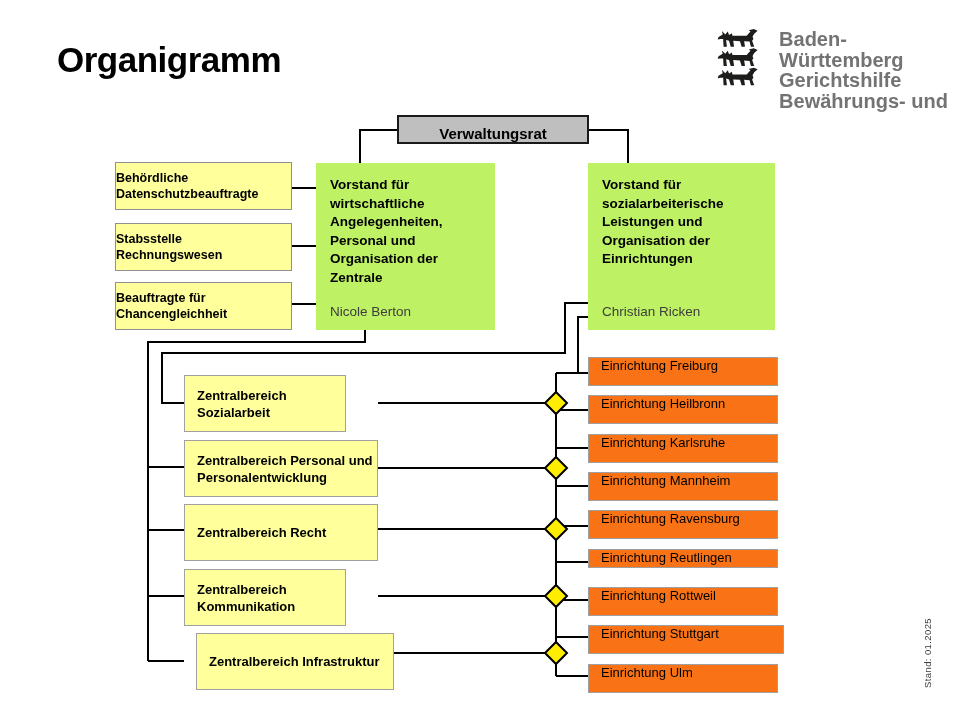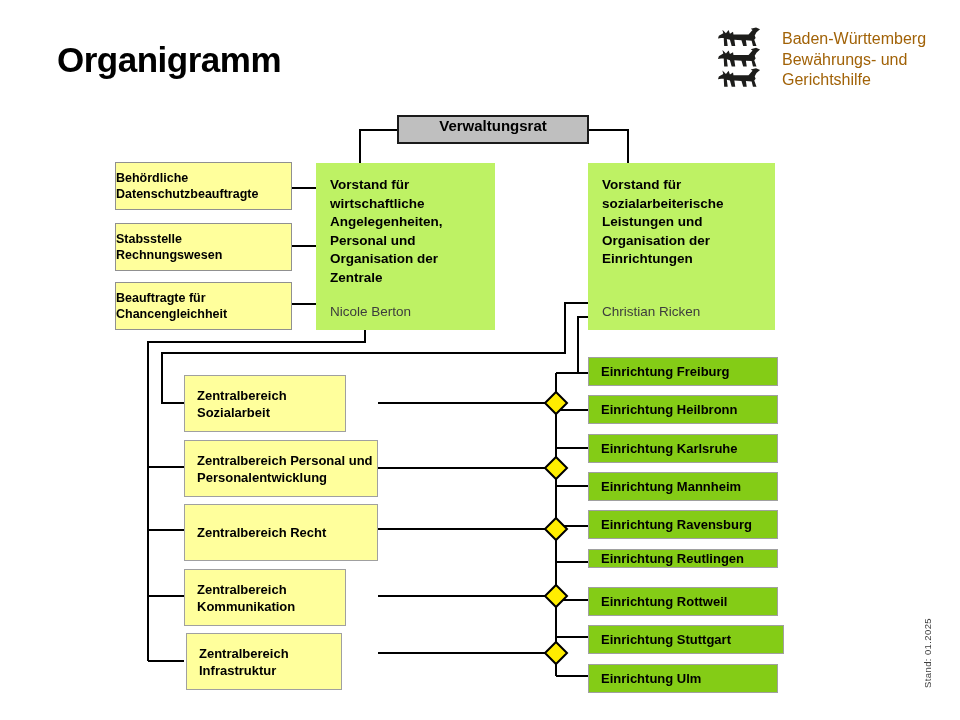--- a/index.html
+++ b/index.html
@@ -7,52 +7,52 @@
     width:960px;height:720px;position:relative;overflow:hidden;
     font-family:"Liberation Sans","DejaVu Sans",sans-serif;color:#000;
   }
   .page-title{
     position:absolute;left:57px;top:40px;margin:0;
     font-size:35px;font-weight:bold;letter-spacing:-0.5px;color:#000;
   }
   
   .logo{position:absolute;left:716px;top:27px;display:flex;align-items:flex-start;}
   .logo svg{display:block;}
-  .logo-text{margin-left:16px;font-size:16px;font-weight:normal;line-height:20.5px;color:#a16207;margin-top:2px;}
+  .logo-text{margin-left:16px;font-size:20px;font-weight:bold;line-height:20.5px;color:#737373;margin-top:2px;}
   
   .wires{position:absolute;left:0;top:0;width:960px;height:720px;z-index:0;}
   .ln{fill:none;stroke:#000;stroke-width:2;}
   .dm{fill:#FFED00;stroke:#000;stroke-width:2;}
   
   .box{position:absolute;z-index:1;box-sizing:border-box;display:flex;}
   .root-box{
     background:#BFBFBF;border:2px solid #1a1a1a;
-    align-items:flex-start;justify-content:center;
+    align-items:flex-end;justify-content:center;
     font-size:15px;font-weight:bold;
   }
   .vorstand{
     background:#bef264;flex-direction:column;justify-content:space-between;
     padding:13px 14px 11px 14px;
   }
   .vtitle{font-size:13.5px;font-weight:bold;line-height:18.5px;}
   .vname{font-size:13.5px;font-weight:normal;color:#3d3d3d;}
   .staff{
     background:#FFFF9C;border:1px solid #909090;
     align-items:center;padding-right:2px;
     font-size:12.5px;font-weight:bold;line-height:16px;
   }
   .zentral{
     background:#FFFF9C;border:1px solid #a0a0a0;
     align-items:center;padding-left:12px;padding-right:0;
     font-size:13px;font-weight:bold;line-height:17px;
   }
   .einrichtung{
-    background:#84cc16;border:1px solid #a0a0a0;
-    align-items:center;padding-left:12px;
-    font-size:13px;font-weight:bold;white-space:nowrap;
+    background:#f97316;border:1px solid #a0a0a0;
+    padding-left:12px;
+    font-size:13px;font-weight:normal;white-space:nowrap;
   }
   .stand-note{
     position:absolute;left:922px;top:603px;height:85px;
     writing-mode:vertical-rl;transform:rotate(180deg);
     font-size:9.5px;color:#3c3c3c;letter-spacing:0.4px;
   }
 </style>
 </head>
 <body>
 
@@ -62,22 +62,22 @@
   <svg width="50" height="62" viewBox="0 0 56 70" aria-hidden="true">
     <defs>
       <path id="bw-lion" fill="#1d1d1b" d="M3 10 L8 7 L7 3 L11 7 L14 3.5 L15.5 7.5 L19 5.5 L19.5 8.5 L36.5 8.5 L41 3.5 L39 2 L45 0.5 L49.5 2.5 L45.5 6 L43.5 9.5 L44.5 12.5 L43 14.5 L45.5 21.5 L41.5 21.5 L40 15.5 L33.5 15 L34.5 21.5 L30.5 21.5 L28.5 15 L20.5 14.5 L21.5 21.5 L17.5 21.5 L15.5 14.5 L12 13.5 L13 21.5 L9 21.5 L8.5 12.5 L5.5 12.5 L2 13 Z"></path>
     </defs>
     <use href="#bw-lion" x="0" y="0"></use>
     <use href="#bw-lion" x="0" y="23"></use>
     <use href="#bw-lion" x="0" y="46"></use>
   </svg>
   <div class="logo-text">
     <div>Baden-Württemberg</div>
+    <div>Gerichtshilfe</div>
     <div>Bewährungs- und</div>
-    <div>Gerichtshilfe</div>
   </div>
 </div>
 
 <svg class="wires" aria-hidden="true">
 
   <path class="ln" d="M397 130 H360 V163"></path>
   <path class="ln" d="M589 130 H628 V163"></path>
 
   <path class="ln" d="M292 188 H316"></path>
   <path class="ln" d="M292 246 H316"></path>
@@ -145,21 +145,21 @@
 </div>
 <div class="box zentral" style="left:184px;top:440px;width:194px;height:57px">
   <span>Zentralbereich Personal und Personalentwicklung</span>
 </div>
 <div class="box zentral" style="left:184px;top:504px;width:194px;height:57px">
   <span>Zentralbereich Recht</span>
 </div>
 <div class="box zentral" style="left:184px;top:569px;width:162px;height:57px">
   <span>Zentralbereich Kommunikation</span>
 </div>
-<div class="box zentral" style="left:186px;top:633px;width:156px;height:57px">
+<div class="box zentral" style="left:196px;top:633px;width:198px;height:57px">
   <span>Zentralbereich Infrastruktur</span>
 </div>
 
 <div class="box einrichtung" style="left:588px;top:357px;width:190px;height:29px">
   <span>Einrichtung Freiburg</span>
 </div>
 <div class="box einrichtung" style="left:588px;top:395px;width:190px;height:29px">
   <span>Einrichtung Heilbronn</span>
 </div>
 <div class="box einrichtung" style="left:588px;top:434px;width:190px;height:29px">

